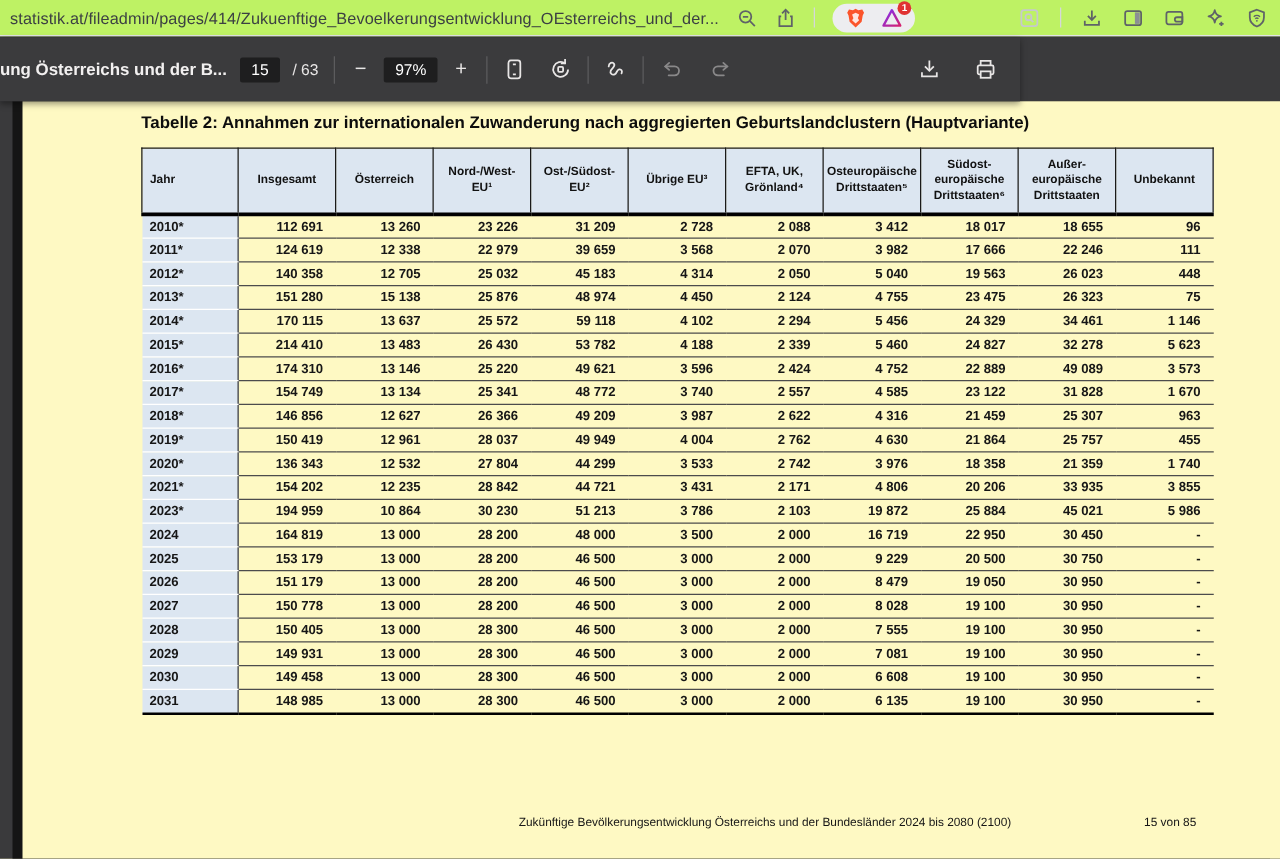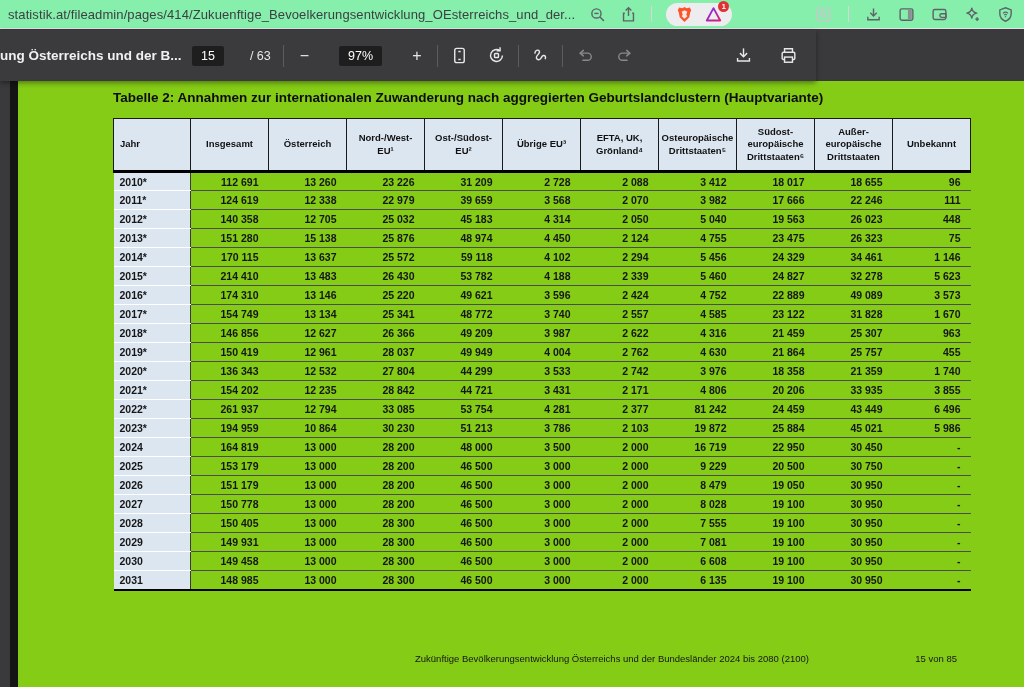--- a/index.html
+++ b/index.html
@@ -2,21 +2,21 @@
 <html><head>
 <meta charset="utf-8">
 <style>
   * { margin:0; padding:0; box-sizing:border-box; }
   html,body { width:1024px; height:687px; overflow:hidden; }
   body { background:#3a3a3c; font-family:"Liberation Sans", sans-serif; position:relative; }
 
   
   .browser-bar{
     position:absolute; top:0; left:0; width:1024px; height:29px;
-    background:#86efac; border-bottom:1px solid #e2e3e5;
+    background:#bef264; border-bottom:1px solid #e2e3e5;
     display:flex; align-items:center; padding:0 10px 0 8px;
   }
   .url{ font-size:13px; color:#3c4043; letter-spacing:.1px; white-space:nowrap; }
   .bar-group{ display:flex; align-items:center; gap:14px; margin-left:14px; }
   .bar-sep{ width:1px; height:16px; background:#d5d7da; }
   .ext-pill{ display:flex; align-items:center; gap:12px; background:#ededf0; border-radius:12px; padding:3px 10px; }
   .bar-right{ margin-left:auto; display:flex; align-items:center; gap:16px; }
   .bicon{ width:17px; height:17px; display:block; }
   .badge{
     position:absolute; top:-5px; right:-7px; background:#e03232; color:#fff;
@@ -25,32 +25,32 @@
   }
   .rel{ position:relative; }
 
   
   .pdf-toolbar{
     position:absolute; top:30px; left:0; width:816px; height:51px;
     background:#3b3b3d; display:flex; align-items:center; color:#eceaea;
     box-shadow:0 2px 5px rgba(0,0,0,.4); z-index:5; padding-right:18px;
   }
   .doc-title{ font-size:13.5px; font-weight:bold; color:#f2f0f0; white-space:nowrap; overflow:hidden; width:192px; }
-  .tb-group{ display:flex; align-items:center; gap:26px; }
+  .tb-group{ display:flex; align-items:center; gap:10px; }
   .dark-box{ background:#1e1e1f; color:#fff; font-size:12.5px; padding:3px 9px; border-radius:2px; }
   .tb-text{ font-size:12.5px; color:#e8e6e6; }
   .tb-sep{ width:1px; height:22px; background:#5c5c5e; margin:0 12px; }
   .tb-btn{ background:none; border:none; color:#e8e6e6; font-size:16px; cursor:pointer; line-height:1; padding:2px 4px; font-family:inherit; }
   .ticon{ width:19px; height:19px; display:block; }
   .dim{ opacity:.45; }
   .tb-right{ margin-left:auto; display:flex; align-items:center; gap:26px; }
 
   
   .page{
-    position:absolute; top:81px; left:18px; right:0; bottom:0; background:#84cc16;
+    position:absolute; top:81px; left:18px; right:0; bottom:0; background:#fef9c3;
     box-shadow:-8px 0 0 #151515;
   }
   .table-title{
     position:absolute; left:95px; top:9px; font-size:13.5px; font-weight:bold; color:#0d0d0d;
   }
 
   table{ position:absolute; left:95px; top:37px; border-collapse:collapse; table-layout:fixed; width:857px; }
   col.c-year{ width:77px; } col.c-val{ width:78px; }
   thead th{
     background:#dce6f1; border:1px solid #1a1a1a; border-bottom:3px solid #000;
@@ -432,33 +432,20 @@
           <td class="num">28 842</td>
           <td class="num">44 721</td>
           <td class="num">3 431</td>
           <td class="num">2 171</td>
           <td class="num">4 806</td>
           <td class="num">20 206</td>
           <td class="num">33 935</td>
           <td class="num">3 855</td>
         </tr>
         <tr>
-          <td class="year">2022*</td>
-          <td class="num">261 937</td>
-          <td class="num">12 794</td>
-          <td class="num">33 085</td>
-          <td class="num">53 754</td>
-          <td class="num">4 281</td>
-          <td class="num">2 377</td>
-          <td class="num">81 242</td>
-          <td class="num">24 459</td>
-          <td class="num">43 449</td>
-          <td class="num">6 496</td>
-        </tr>
-        <tr>
           <td class="year">2023*</td>
           <td class="num">194 959</td>
           <td class="num">10 864</td>
           <td class="num">30 230</td>
           <td class="num">51 213</td>
           <td class="num">3 786</td>
           <td class="num">2 103</td>
           <td class="num">19 872</td>
           <td class="num">25 884</td>
           <td class="num">45 021</td>

